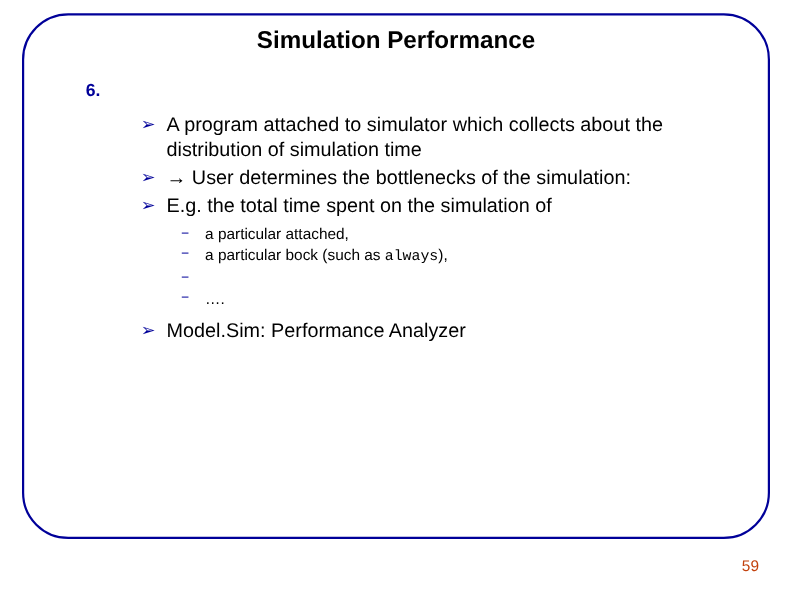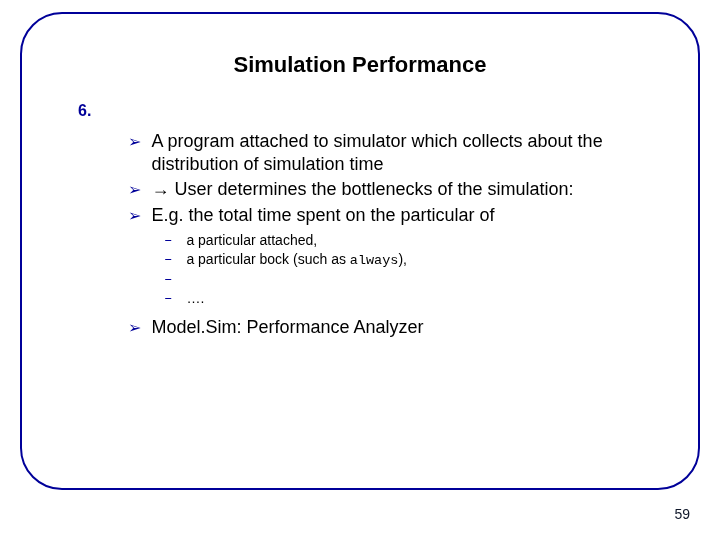--- a/index.html
+++ b/index.html
@@ -11,21 +11,21 @@
       position: relative;
     }
     .slide-frame {
       position: absolute;
       top: 12px;
       left: 20px;
       right: 20px;
       bottom: 50px;
       border: 2.5px solid #000099;
       border-radius: 42px;
-      padding: 34px 36px 28px 36px;
+      padding: 6px 36px 28px 36px;
     }
     .title {
       text-align: center;
       font-size: 22px;
       font-weight: bold;
       color: #000;
       margin-bottom: 24px;
       margin-top: 4px;
     }
     .list-item-6 {
@@ -88,21 +88,21 @@
     .mono {
       font-family: "Courier New", monospace;
       font-size: 13.5px;
       text-align: center;
     }
     .page-num {
       position: absolute;
       bottom: 18px;
       right: 30px;
       font-size: 14px;
-      color: #0f172a;
+      color: #c2410c;
     }
   </style>
 </head>
 <body>
 
 <div class="slide-frame">
   <div class="title">Simulation Performance</div>
 
   <div class="list-item-6">
     <span class="num">6.</span>
@@ -112,21 +112,21 @@
     <div class="bullet-row">
       <span class="marker">➢</span>
       <span class="text">A program attached to simulator which collects about the distribution of simulation time</span>
     </div>
     <div class="bullet-row">
       <span class="marker">➢</span>
       <span class="text"><span class="arrow-sym">→</span><span> User determines the bottlenecks of the simulation:</span></span>
     </div>
     <div class="bullet-row">
       <span class="marker">➢</span>
-      <span class="text">E.g. the total time spent on the particular of</span>
+      <span class="text">E.g. the total time spent on the simulation of</span>
     </div>
   </div>
 
   <div class="dash-list">
     <div class="dash-row">
       <span class="dash">–</span>
       <span>a particular attached,</span>
     </div>
     <div class="dash-row">
       <span class="dash">–</span>

